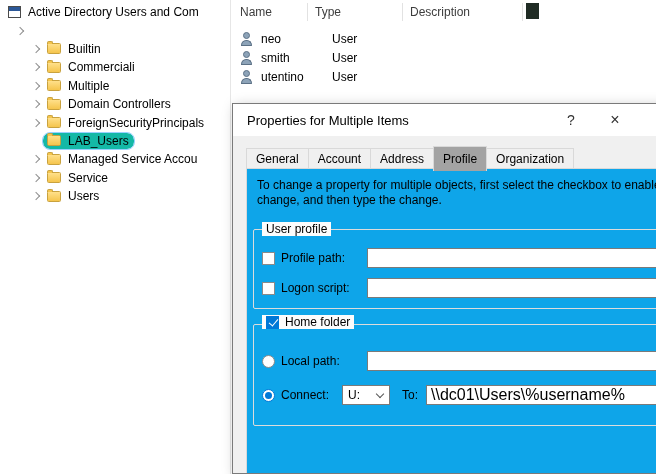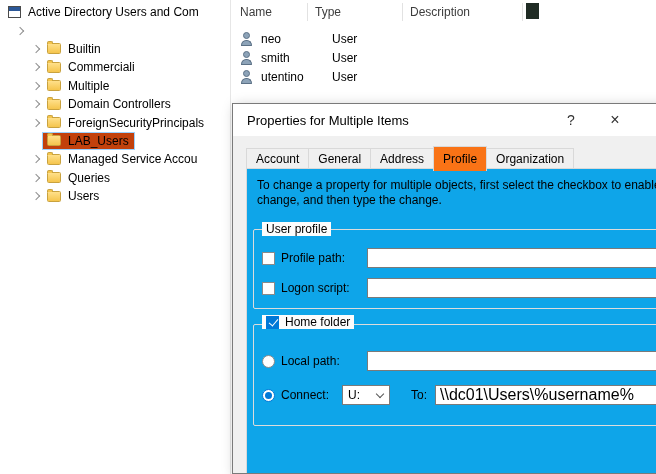--- a/index.html
+++ b/index.html
@@ -7,21 +7,21 @@
           font-family:"Liberation Sans",sans-serif;font-size:12px;color:#000;}
 
   
   .tree{position:absolute;left:0;top:0;width:230px;height:474px;background:#fff;padding-top:3px;box-sizing:border-box;overflow:hidden;}
   .titem{height:18.4px;display:flex;align-items:center;white-space:nowrap;cursor:default;}
   .lvl0{padding-left:4px}.lvl1{padding-left:12px}.lvl2{padding-left:28px}
   .chevbox{width:15px;height:15px;display:flex;align-items:center;justify-content:center;flex:none;}
   .chev{width:5px;height:5px;border-right:1.3px solid #8f8f8f;border-bottom:1.3px solid #8f8f8f;transform:rotate(-45deg);}
   .chev.down{transform:rotate(45deg);border-color:#3a3a3a;border-width:1.6px;}
   .selwrap{display:flex;align-items:center;padding:1px 2px;}
-  .titem.selected .selwrap{background:#c2410c;outline:1px solid #99d1ff;}
+  .titem.selected .selwrap{background:#14b8a6;outline:1px solid #99d1ff;border-radius:7px;}
   .tlabel{padding:0 3px;}
   .ico{flex:none;display:inline-block;margin:0 4px 0 2px;}
 
   .icon-root{width:13px;height:12px;border:1px solid #4a4a4a;background:#fff;position:relative;box-sizing:border-box;}
   .icon-root::before{content:"";position:absolute;left:0;top:0;right:0;height:4px;background:#2b5797;}
   .icon-folder{width:14px;height:11px;background:linear-gradient(#ffe08a,#f5c54d);border:1px solid #c9a23e;border-radius:1.5px;position:relative;box-sizing:border-box;}
   .icon-folder::before{content:"";position:absolute;top:-3px;left:-1px;width:6px;height:3px;background:#f5c54d;border:1px solid #c9a23e;border-bottom:none;border-radius:2px 2px 0 0;box-sizing:border-box;}
   .icon-domain{width:13px;height:11px;background:#aebfce;border:1px solid #6e8296;box-sizing:border-box;position:relative;}
   .icon-domain::before{content:"";position:absolute;left:2px;top:2px;width:4px;height:3px;background:#fff;}
   .icon-domain::after{content:"";position:absolute;right:2px;top:2px;width:4px;height:3px;background:#fff;}
@@ -45,21 +45,21 @@
           border:1px solid #7a7a7a;box-shadow:3px 3px 12px rgba(0,0,0,.25);box-sizing:border-box;z-index:10;}
   .dtitle{position:absolute;top:0;left:0;right:0;height:32px;background:#fff;display:flex;align-items:center;}
   .dtitle-text{padding-left:14px;font-size:13px;}
   .dbtn{position:absolute;top:0;width:44px;height:32px;display:flex;align-items:center;justify-content:center;color:#333;cursor:default;}
   .dbtn.help{left:316;left:316px;font-size:14px;}
   .dbtn.close{left:360px;font-size:16px;}
 
   .tabs{position:absolute;left:13px;top:44px;display:flex;z-index:3;}
   .tab{padding:3px 9px;height:21px;line-height:14px;box-sizing:border-box;border:1px solid #d9d9d9;background:#f0f0f0;}
   .tab + .tab{margin-left:-1px;}
-  .tab.active{background:#f97316;height:25px;margin-top:-2px;padding-top:5px;border-bottom:none;position:relative;z-index:4;}
+  .tab.active{background:#a3a3a3;height:25px;margin-top:-2px;padding-top:5px;border-bottom:none;position:relative;z-index:4;}
 
   .tabpage{position:absolute;left:13px;right:13px;top:64px;bottom:0;background:#0ea5e9;border:1px solid #d9d9d9;border-bottom:none;}
   .desc{position:absolute;left:10px;top:9px;right:16px;line-height:15px;}
 
   .group{position:absolute;left:6px;right:5px;border:1px solid #dcdcdc;border-radius:2px;}
   .group.up{top:60px;height:78px;}
   .group.hf{top:155px;height:100px;}
   .glabel{position:absolute;top:-8px;left:8px;background:#fcfcfc;padding:0 4px;}
   .hf-check{position:absolute;top:-10px;left:8px;background:#fcfcfc;padding:0 4px;display:flex;align-items:center;gap:6px;}
 
@@ -74,21 +74,21 @@
   .rb.selected{border-color:#0078d7;}
   .rb.selected::after{content:"";position:absolute;left:2px;top:2px;width:7px;height:7px;border-radius:50%;background:#0078d7;}
 
   .flabel{margin-left:6px;width:86px;}
   .flabel.connect{width:61px;}
   .txt{flex:1;min-width:0;height:20px;border:1px solid #7a7a7a;background:#fff;padding:0 4px;box-sizing:border-box;
        font-family:"Liberation Sans",sans-serif;font-size:16px;}
   .drive{width:48px;height:20px;border:1px solid #7a7a7a;background:#fff;display:flex;align-items:center;box-sizing:border-box;flex:none;}
   .drive .dtext{flex:1;padding-left:5px;}
   .drive .dchev{width:5px;height:5px;border-right:1.2px solid #555;border-bottom:1.2px solid #555;transform:rotate(45deg);margin:-3px 6px 0 0;}
-  .tolabel{width:24px;margin-left:21px;flex:none;}
+  .tolabel{width:24px;margin-left:12px;flex:none;}
 </style>
 </head>
 <body>
 
 <div class="screen">
 
   <div class="tree">
 
     <div class="titem lvl0">
       <span class="selwrap">
@@ -171,21 +171,21 @@
           <span class="tlabel">Managed Service Accou</span>
         </span>
     </div>
 
     <div class="titem lvl2">
       <span class="chevbox">
           <span class="chev"></span>
         </span>
       <span class="selwrap">
           <span class="ico icon-folder"></span>
-          <span class="tlabel">Queries</span>
+          <span class="tlabel">Service</span>
         </span>
     </div>
 
     <div class="titem lvl2">
       <span class="chevbox">
           <span class="chev"></span>
         </span>
       <span class="selwrap">
           <span class="ico icon-folder"></span>
           <span class="tlabel">Users</span>
@@ -229,22 +229,22 @@
   </div>
 
   <div class="dialog">
     <div class="dtitle">
       <span class="dtitle-text">Properties for Multiple Items</span>
       <div class="dbtn help">?</div>
       <div class="dbtn close">×</div>
     </div>
 
     <div class="tabs">
+      <div class="tab">General</div>
       <div class="tab">Account</div>
-      <div class="tab">General</div>
       <div class="tab">Address</div>
       <div class="tab active">Profile</div>
       <div class="tab">Organization</div>
     </div>
 
     <div class="tabpage">
       <div class="desc">To change a property for multiple objects, first select the checkbox to enable the change, and then type the change.</div>
 
       <div class="group up">
         <span class="glabel">User profile</span>

